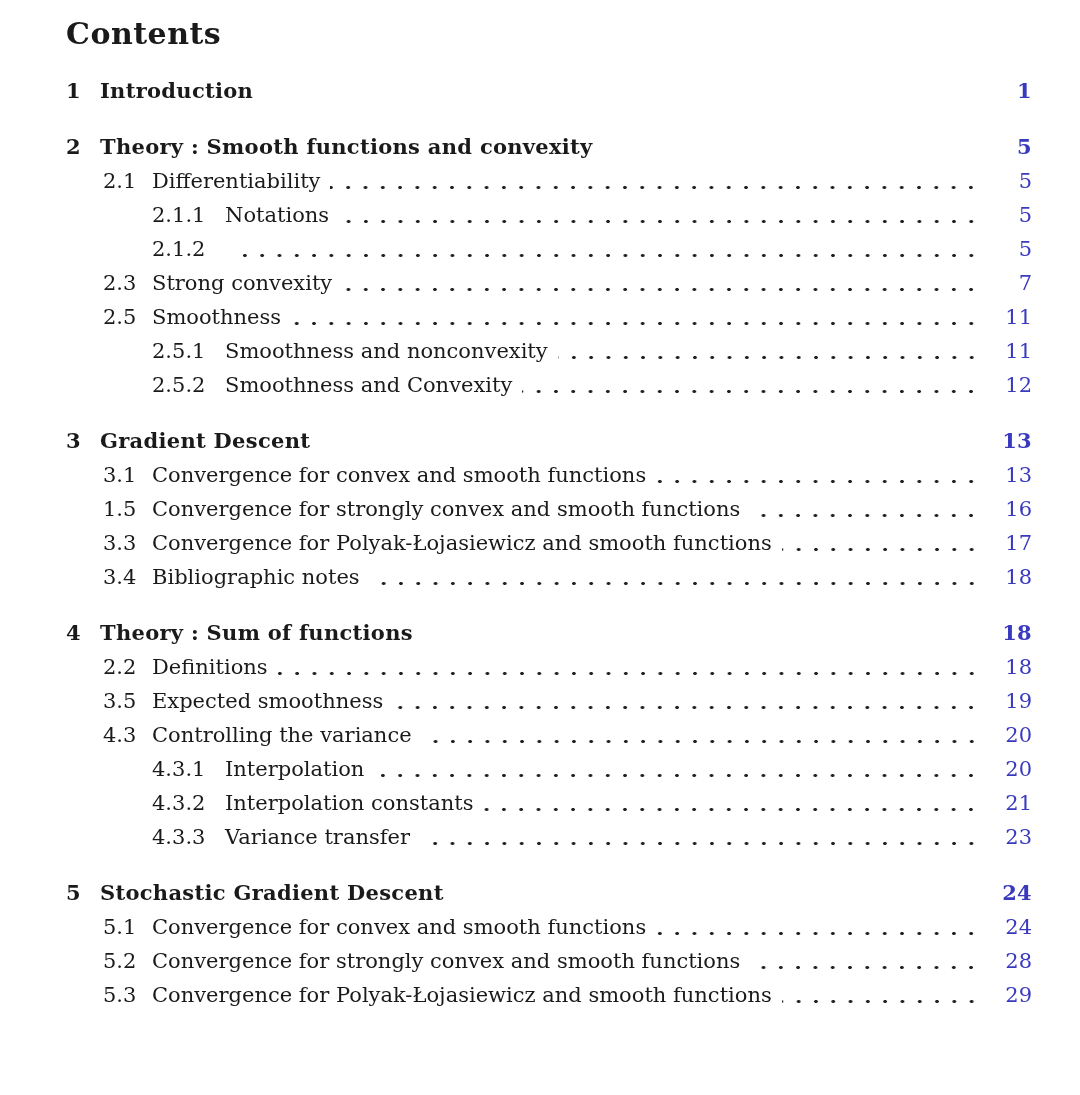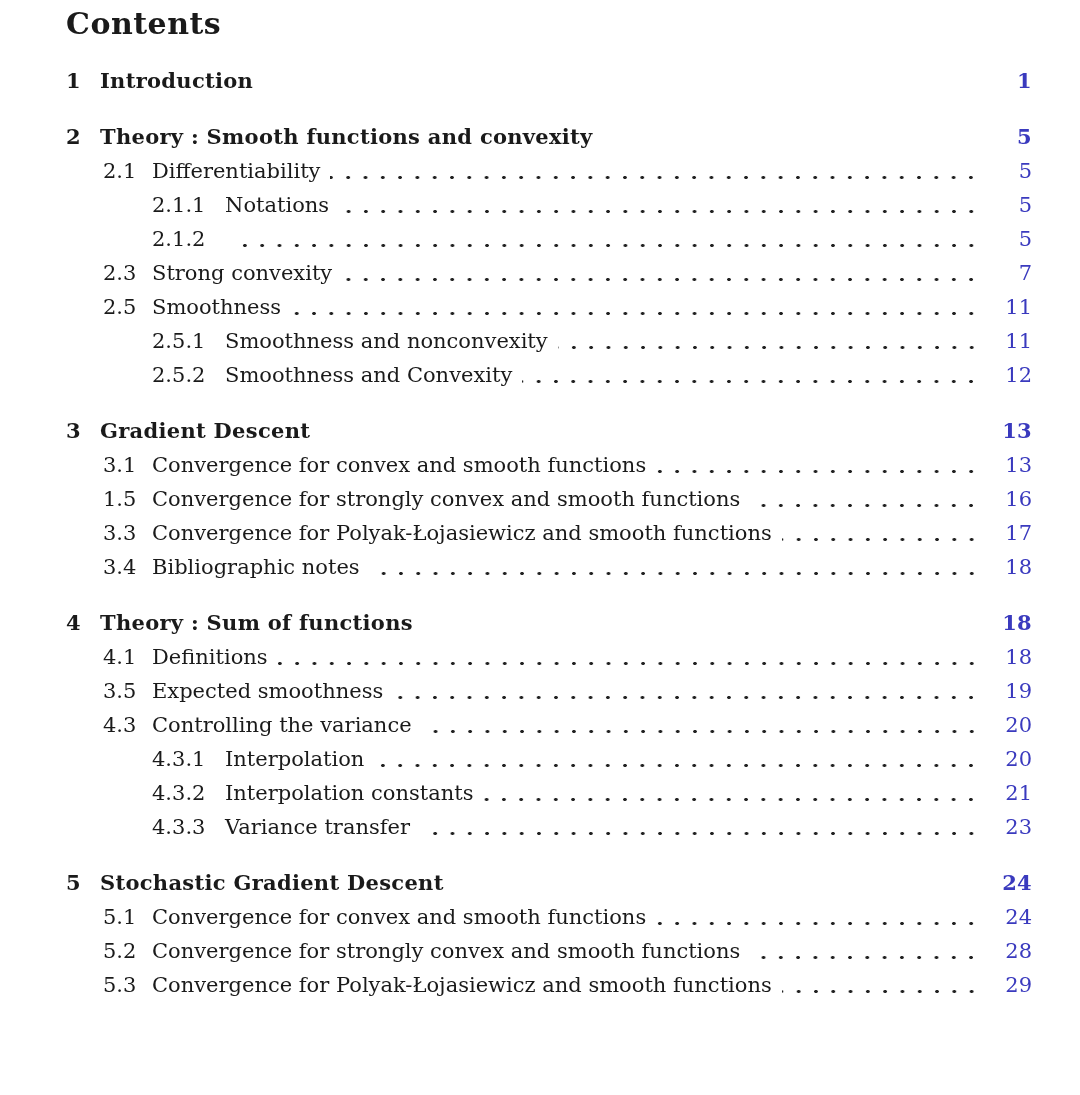--- a/index.html
+++ b/index.html
@@ -10,21 +10,21 @@
   body {
     width: 1080px;
     height: 1095px;
     overflow: hidden;
     font-family: "DejaVu Serif", "Liberation Serif", serif;
     color: #1a1a1a;
   }
   .page {
     margin-left: 66px;
     width: 966px;
-    padding-top: 6px;
+    padding-top: 16px;
   }
   h1.contents-title {
     font-size: 30px;
     line-height: 36px;
     font-weight: bold;
     margin: 0 0 2px 0;
     letter-spacing: 0.5px;
   }
   .toc-list { display: block; }
   .row {
@@ -155,21 +155,21 @@
         <span class="leader"></span>
         <span class="pagenum">18</span>
       </div>
       <div class="row lvl1">
         <span class="num">4</span>
         <span class="title">Theory : Sum of functions</span>
         <span class="leader nodots"></span>
         <span class="pagenum">18</span>
       </div>
       <div class="row lvl2">
-        <span class="num">4.1</span>
+        <span class="num">2.2</span>
         <span class="title">Definitions</span>
         <span class="leader"></span>
         <span class="pagenum">18</span>
       </div>
       <div class="row lvl2">
         <span class="num">3.5</span>
         <span class="title">Expected smoothness</span>
         <span class="leader"></span>
         <span class="pagenum">19</span>
       </div>

